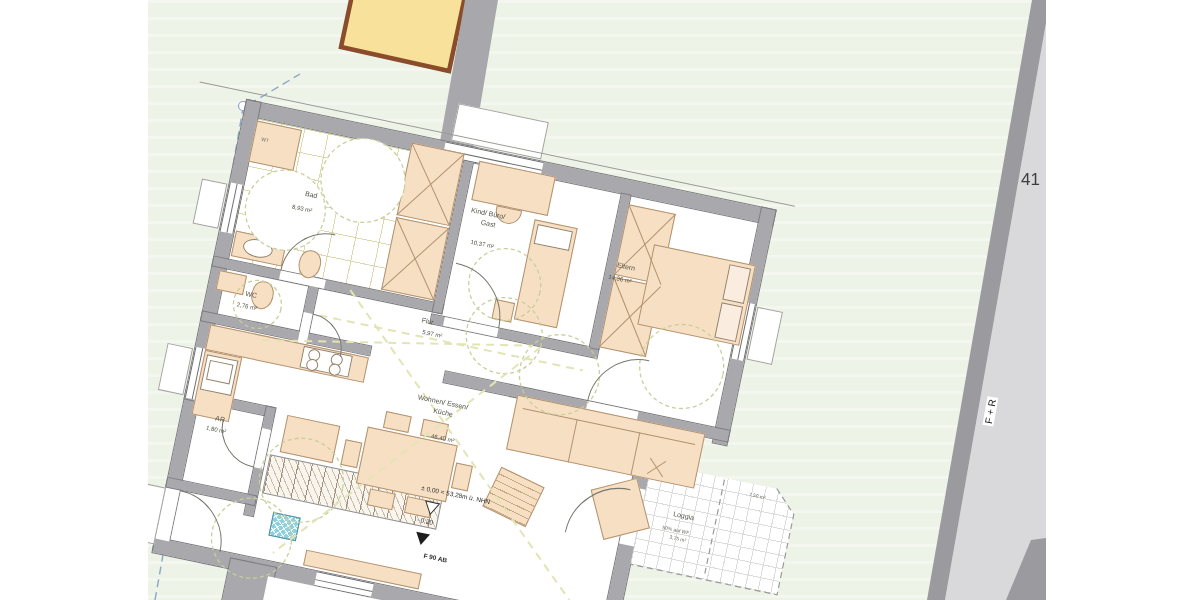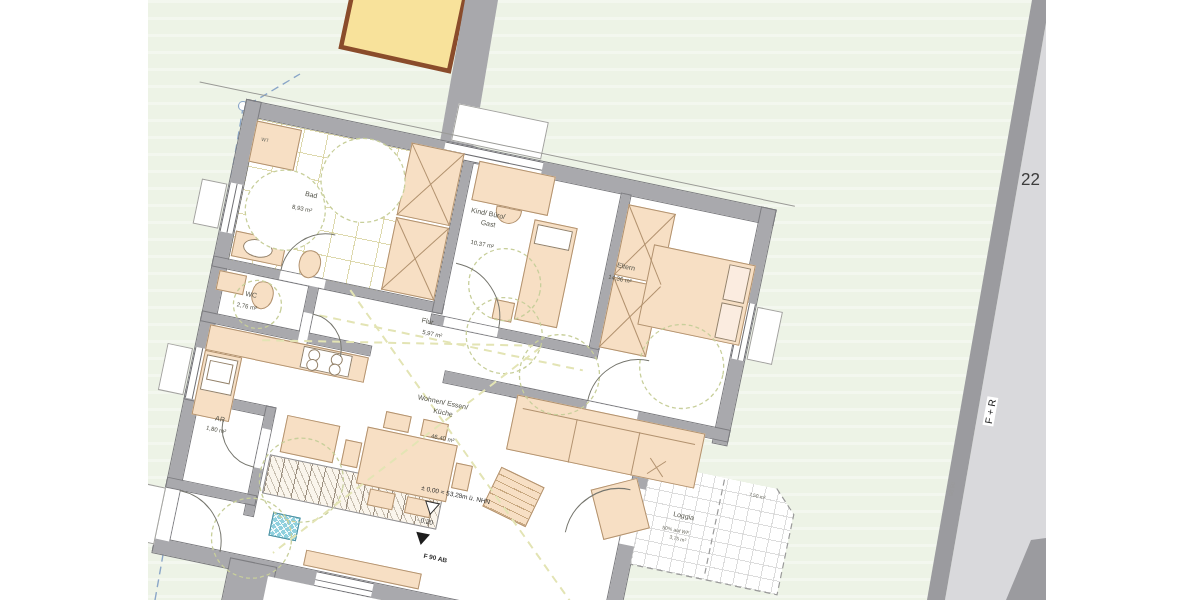--- a/index.html
+++ b/index.html
@@ -63,21 +63,21 @@
 
       <polygon points="902,0 960,0 960,600 797,600" fill="#d9d9dc"></polygon>
       <polygon points="884,0 902,0 797,600 779,600" fill="#9b9b9f"></polygon>
       <polygon points="883,540 898,538 898,600 858,600" fill="#9b9b9f"></polygon>
 
       <polyline points="7,600 30,470 62,300 95,108 152,74" fill="none" stroke="#8aa6c8" stroke-width="1.4" stroke-dasharray="8 5"></polyline>
       <circle cx="95" cy="106" r="4.5" fill="#fff" stroke="#8aa6c8" stroke-width="1.2"></circle>
       <polygon points="52,342 62,332 60,347" fill="#7e99bb"></polygon>
     </svg>
 
-    <div class="hnum">22</div>
+    <div class="hnum">41</div>
     <div class="fr-label">F + R</div>
     <div class="roadnote">90 50</div>
 
     <div class="plan">
       <div class="planbg"></div>
       <div class="badfloor" style="left:14px;top:15px;width:157px;height:146px"></div>
 
       <div class="wall" style="left:0;top:0;width:540px;height:15px"></div>
       <div class="wall" style="left:0;top:0;width:14px;height:460px"></div>
       <div class="wall" style="left:526px;top:0;width:14px;height:240px"></div>

